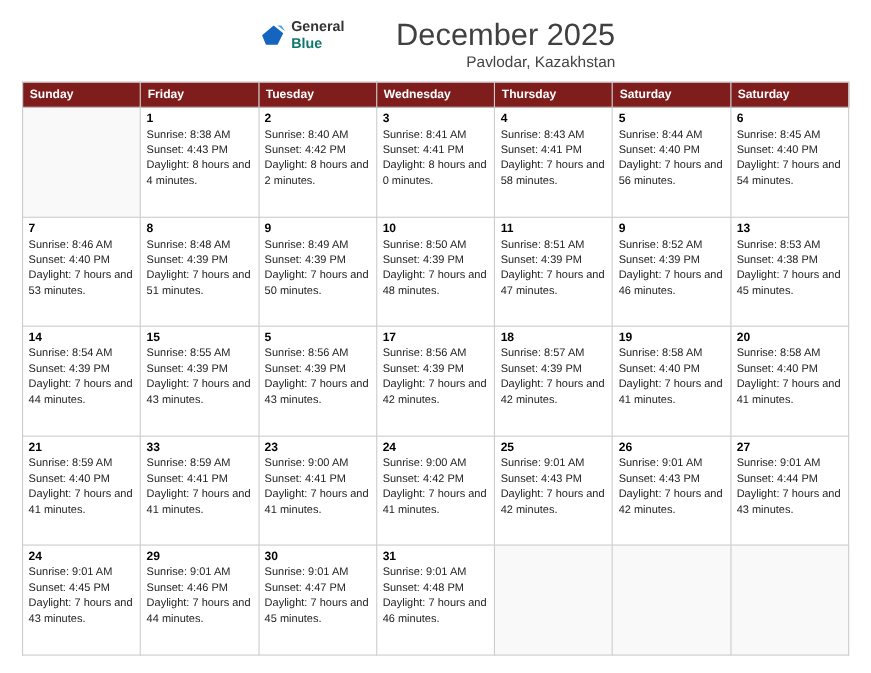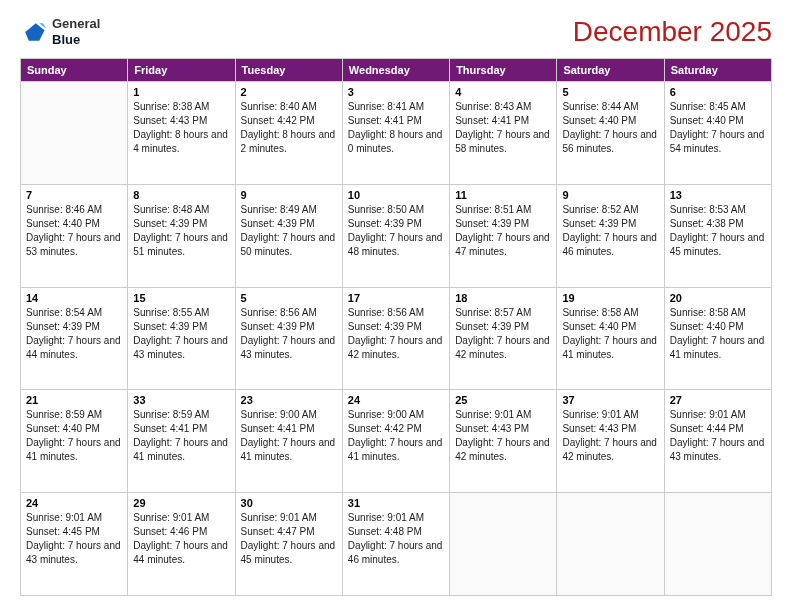--- a/index.html
+++ b/index.html
@@ -12,61 +12,61 @@
     }
     .page {
       width: 792px;
       height: 612px;
       padding: 16px 20px;
       display: flex;
       flex-direction: column;
     }
     .header {
       display: flex;
-      justify-content: space-between;
+      justify-content: center;
       align-items: flex-start;
       margin-bottom: 10px;
       gap: 47px;
     }
     .logo {
       display: flex;
       align-items: center;
       gap: 4px;
     }
     .logo-text {
       font-size: 13px;
       font-weight: bold;
       color: #333;
       line-height: 1.2;
     }
-    .logo-blue { color: #0f172a; }
+    .logo-blue { color: #0f766e; }
     .logo-icon {
       width: 28px;
       height: 28px;
     }
     .title-block {
       text-align: right;
     }
     .month-title {
       font-size: 28px;
       font-weight: normal;
-      color: #b91c1c;
+      color: #404040;
     }
     .location {
       font-size: 14px;
       color: #444;
     }
     .calendar {
       flex: 1;
       border-collapse: collapse;
       width: 100%;
       font-size: 10px;
     }
     .calendar thead tr th {
-      background: #701a75;
+      background: #7f1d1d;
       color: #fff;
       font-size: 11px;
       font-weight: bold;
       padding: 5px 6px;
       text-align: left;
       border: 1px solid #ccc;
     }
     .calendar tbody tr td {
       border: 1px solid #ccc;
       vertical-align: top;
@@ -98,20 +98,21 @@
         <polygon points="18,6 28,14 22,26 10,26 6,16" fill="#1565C0"></polygon>
         <polygon points="22,6 30,12 26,6" fill="#42A5F5"></polygon>
       </svg>
       <div class="logo-text">
         <div>General</div>
         <div class="logo-blue">Blue</div>
       </div>
     </div>
     <div class="title-block">
       <div class="month-title">December 2025</div>
+      <div class="location">Pavlodar, Kazakhstan</div>
     </div>
   </div>
 
   <table class="calendar">
     <thead>
       <tr id="weekday-header-row">
           <th>Sunday</th>
           <th>Friday</th>
           <th>Tuesday</th>
           <th>Wednesday</th>
@@ -223,21 +224,21 @@
           </td>
           <td>
             <div class="day-num">24</div>
             <div class="day-info">Sunrise: 9:00 AM<br>Sunset: 4:42 PM<br>Daylight: 7 hours and 41 minutes.</div>
           </td>
           <td>
             <div class="day-num">25</div>
             <div class="day-info">Sunrise: 9:01 AM<br>Sunset: 4:43 PM<br>Daylight: 7 hours and 42 minutes.</div>
           </td>
           <td>
-            <div class="day-num">37</div>
+            <div class="day-num">26</div>
             <div class="day-info">Sunrise: 9:01 AM<br>Sunset: 4:43 PM<br>Daylight: 7 hours and 42 minutes.</div>
           </td>
           <td>
             <div class="day-num">27</div>
             <div class="day-info">Sunrise: 9:01 AM<br>Sunset: 4:44 PM<br>Daylight: 7 hours and 43 minutes.</div>
           </td>
         </tr>
         <tr>
           <td>
             <div class="day-num">24</div>

